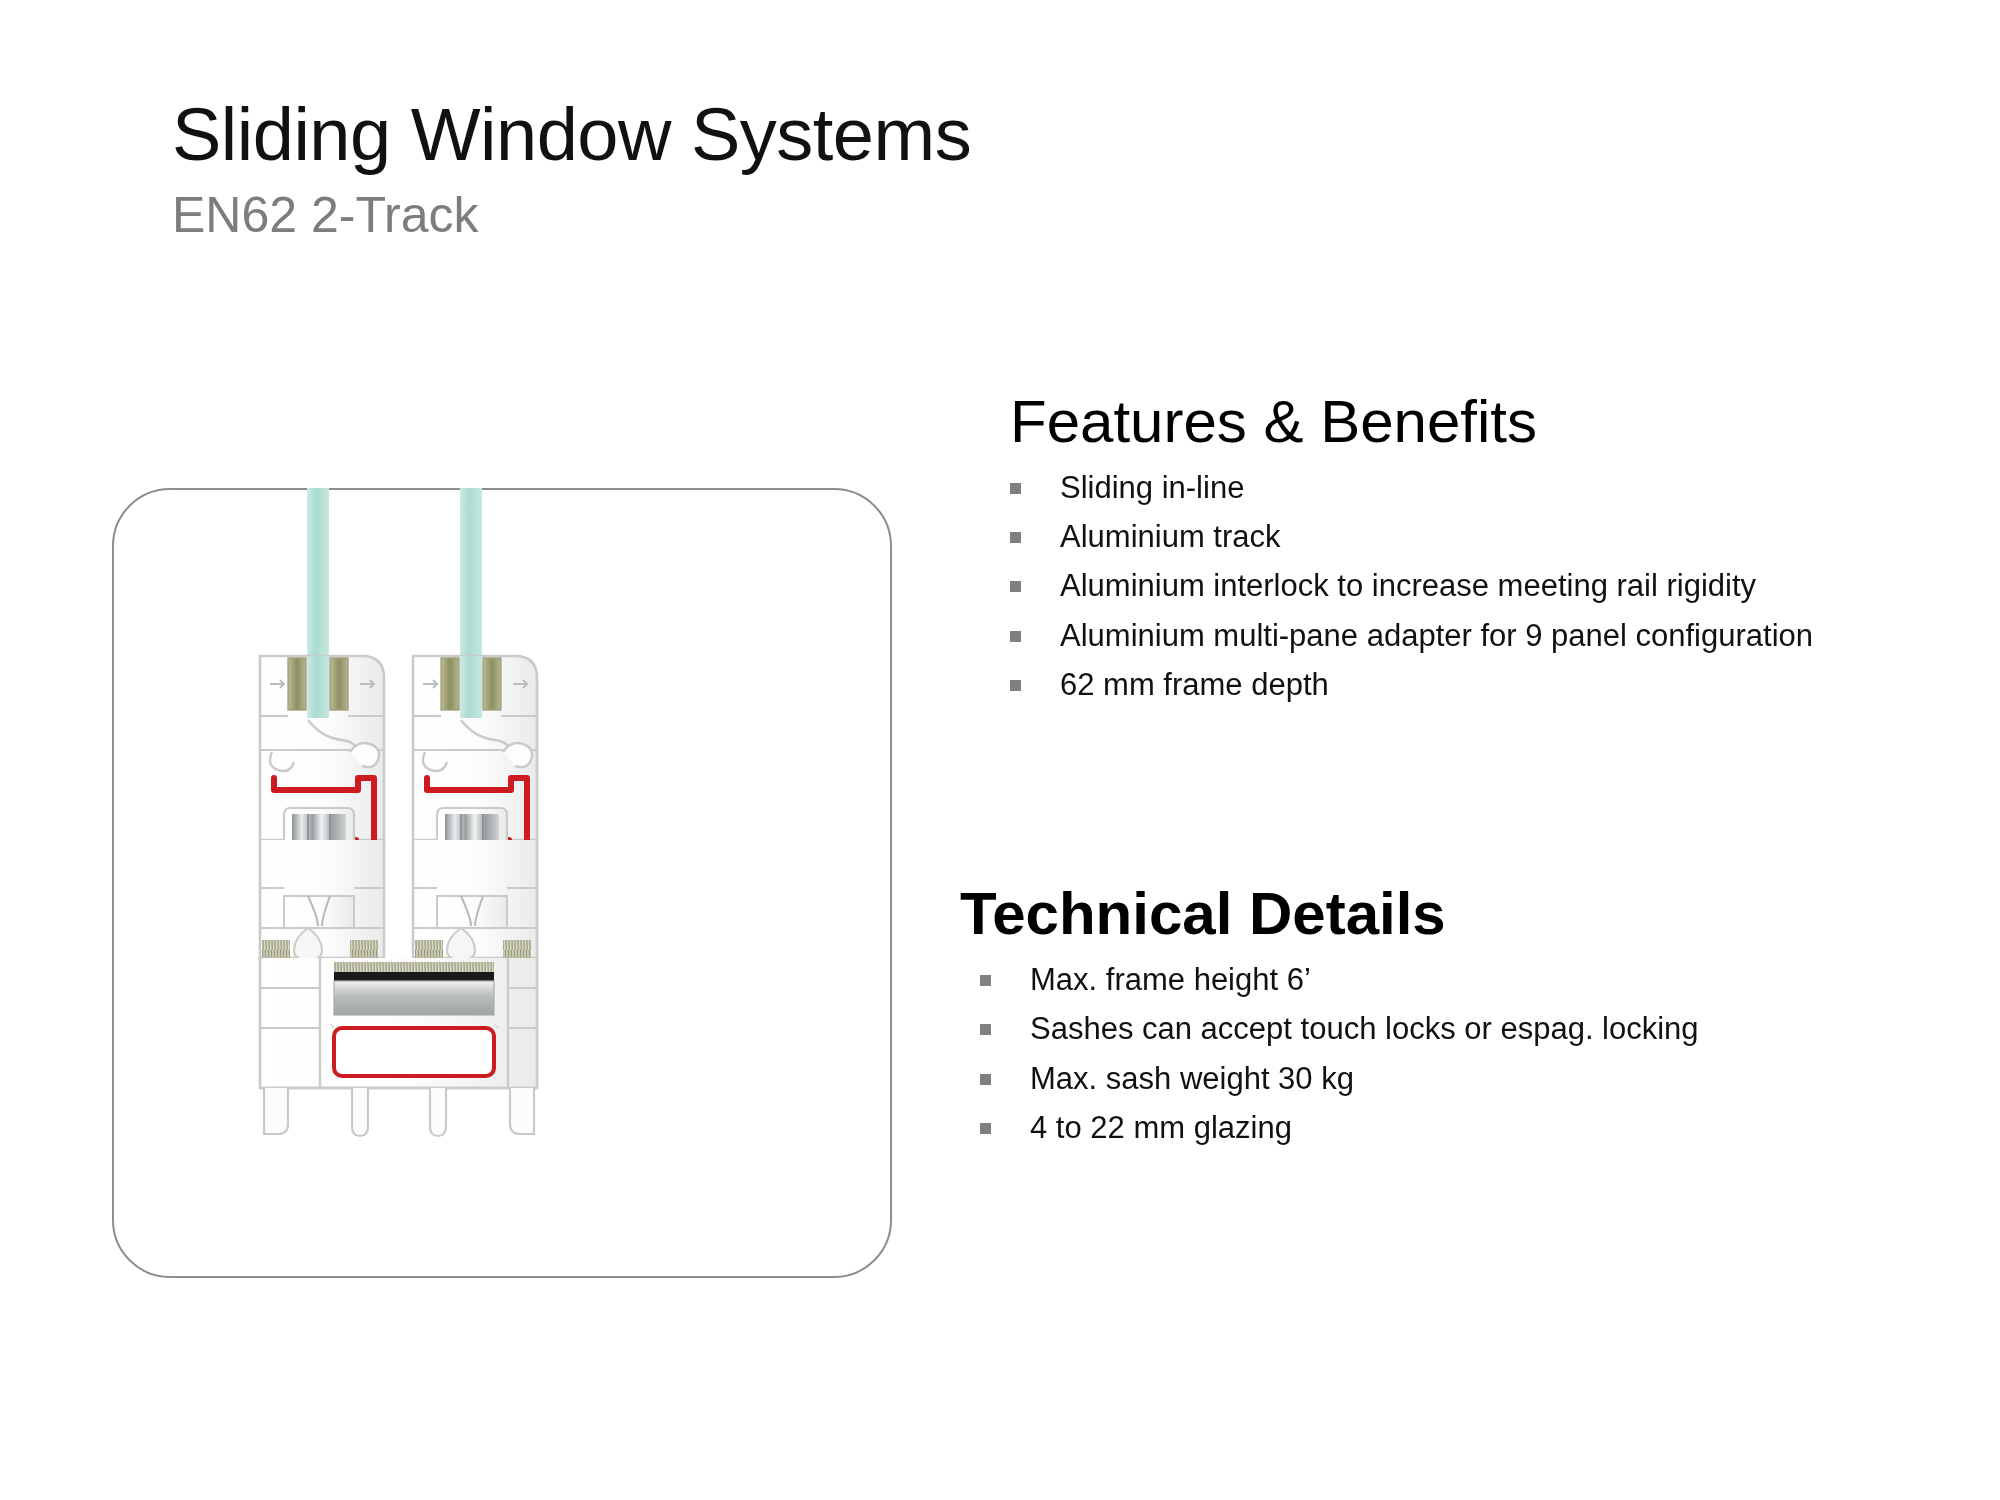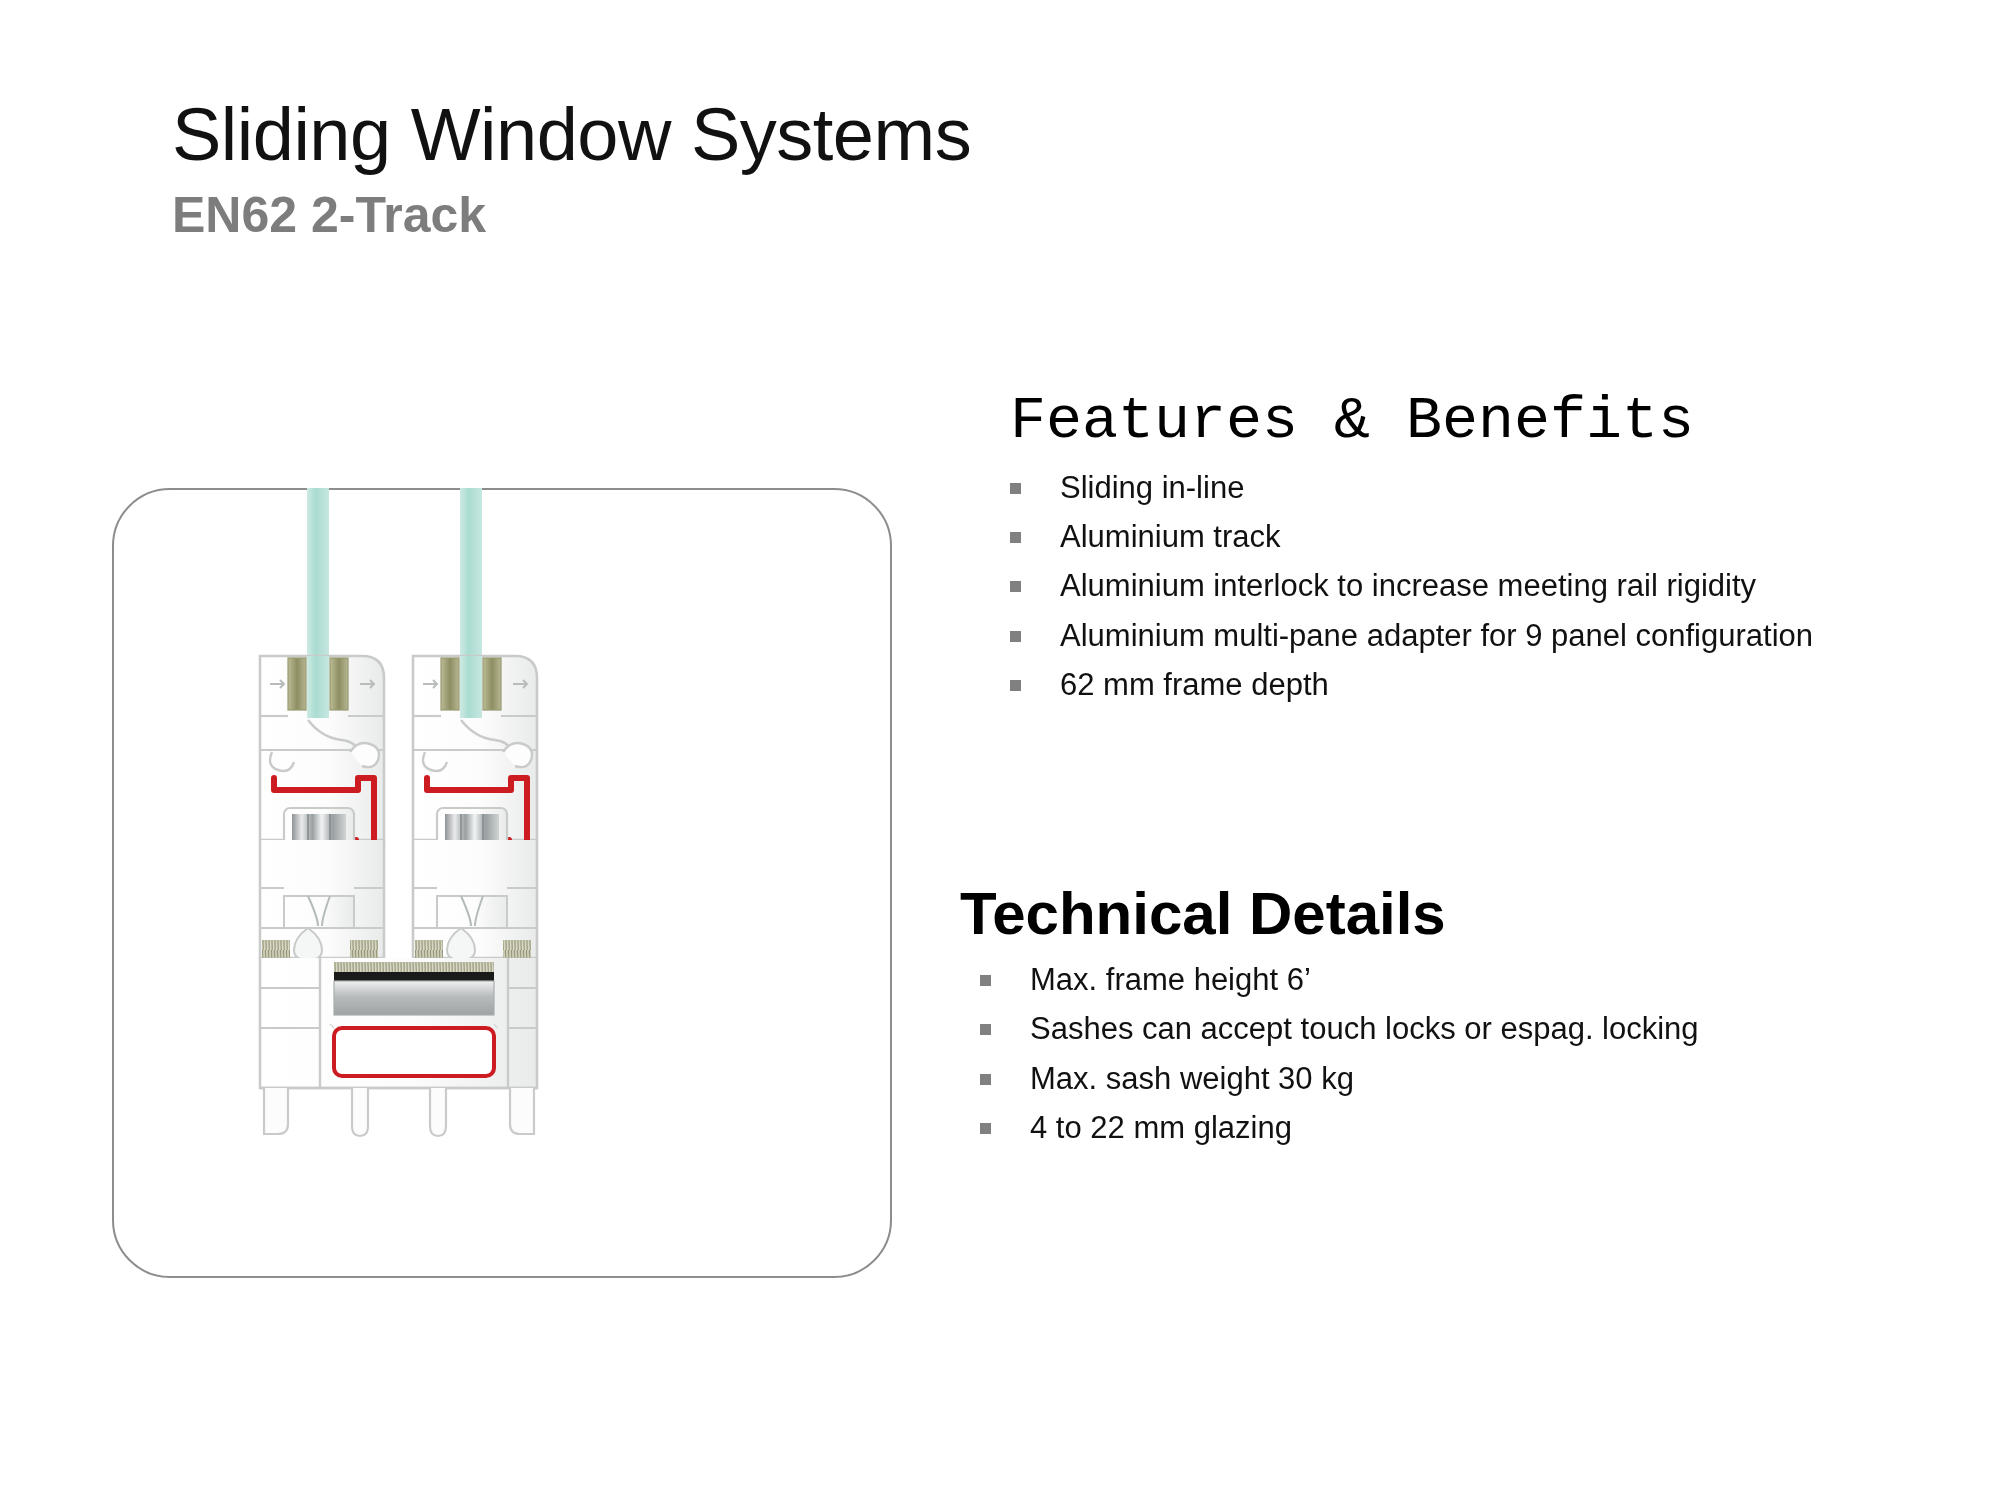--- a/index.html
+++ b/index.html
@@ -3,36 +3,36 @@
 <meta charset="utf-8">
 <style>
   html,body{margin:0;padding:0;background:#ffffff;}
   body{width:2000px;height:1500px;position:relative;overflow:hidden;
        font-family:"Liberation Sans",sans-serif;color:#000;}
 
   
   #title-block{position:absolute;left:152px;top:98px;margin-left:20px;}
   #slide-title{font-size:74px;font-weight:400;letter-spacing:-0.5px;
                line-height:1.0;color:#111;white-space:nowrap;}
-  #slide-subtitle{font-size:50px;font-weight:700;color:#7d7d7d;
+  #slide-subtitle{font-size:50px;font-weight:400;color:#7d7d7d;
                   margin-top:18px;line-height:1.0;white-space:nowrap;}
 
   
   #diagram-card{position:absolute;left:112px;top:488px;width:780px;height:790px;
                 border:2px solid #8d8d8d;border-radius:58px;background:#fff;
                 box-sizing:border-box;}
   #profile-svg{position:absolute;left:112px;top:488px;width:780px;height:790px;}
 
   
   #right-col{position:absolute;left:960px;top:390px;width:920px;}
 
   .section{margin-bottom:0;}
   .section-heading{font-size:60px;font-weight:400;line-height:1.06;
                    color:#000;margin:0 0 14px 0;white-space:nowrap;}
-  #features-heading{margin-left:50px;font-family:Liberation Mono, monospace;}
+  #features-heading{margin-left:50px;}
   #technical-heading{margin-left:0px;font-weight:bold;}
 
   ul.bullets{list-style:none;margin:0;padding:0;}
   ul.bullets li{position:relative;padding-left:88px;margin-bottom:6px;
                 font-size:31px;line-height:1.27;color:#111;margin-top:10px;}
   ul.bullets li .marker{position:absolute;left:38px;top:15px;width:11px;height:11px;
                         background:#808080;display:block;}
   ul.bullets li .sub{display:block;}
 
   #features-list{margin-left:12px;}

